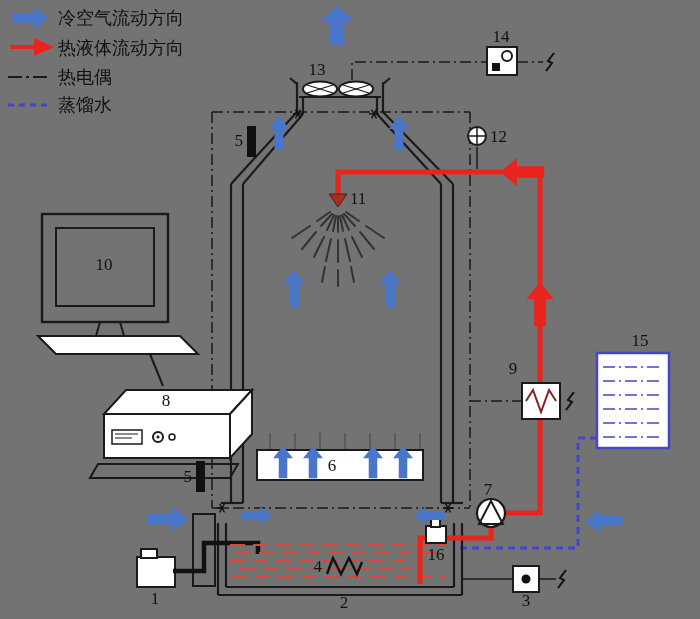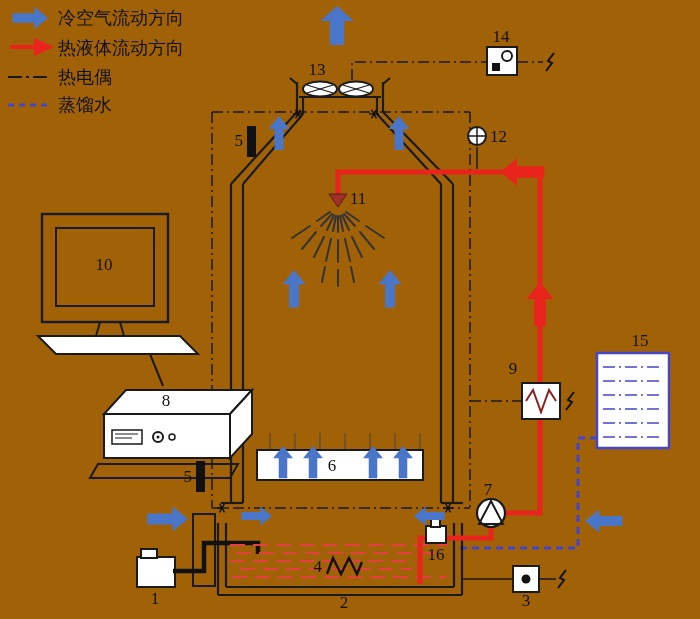--- a/index.html
+++ b/index.html
@@ -1,16 +1,16 @@
 <!DOCTYPE html>
 <html><head>
 <meta charset="utf-8">
 <style>
   html,body{margin:0;padding:0;background:#fff;}
-  .canvas{position:relative;width:700px;height:619px;background:#a16207;overflow:hidden;}
+  .canvas{position:relative;width:700px;height:619px;background:#737373;overflow:hidden;}
   svg{display:block;}
   text{font-family:"Liberation Serif","DejaVu Serif",serif;fill:#111;}
   .num{font-size:17px;}
   .legend-txt{font-size:18px;}
 </style>
 </head>
 <body>
 
 <div class="canvas">
 <svg width="700" height="619" viewBox="0 0 700 619">

